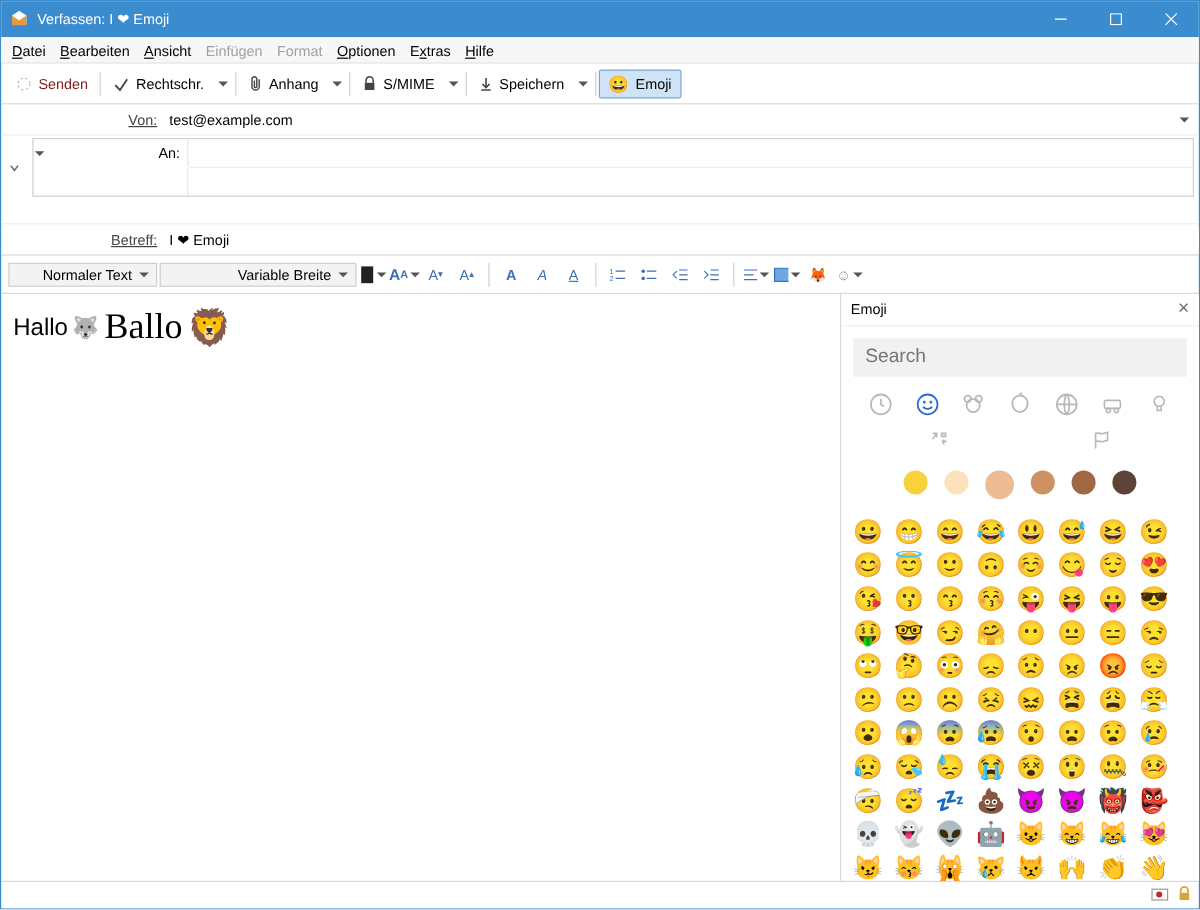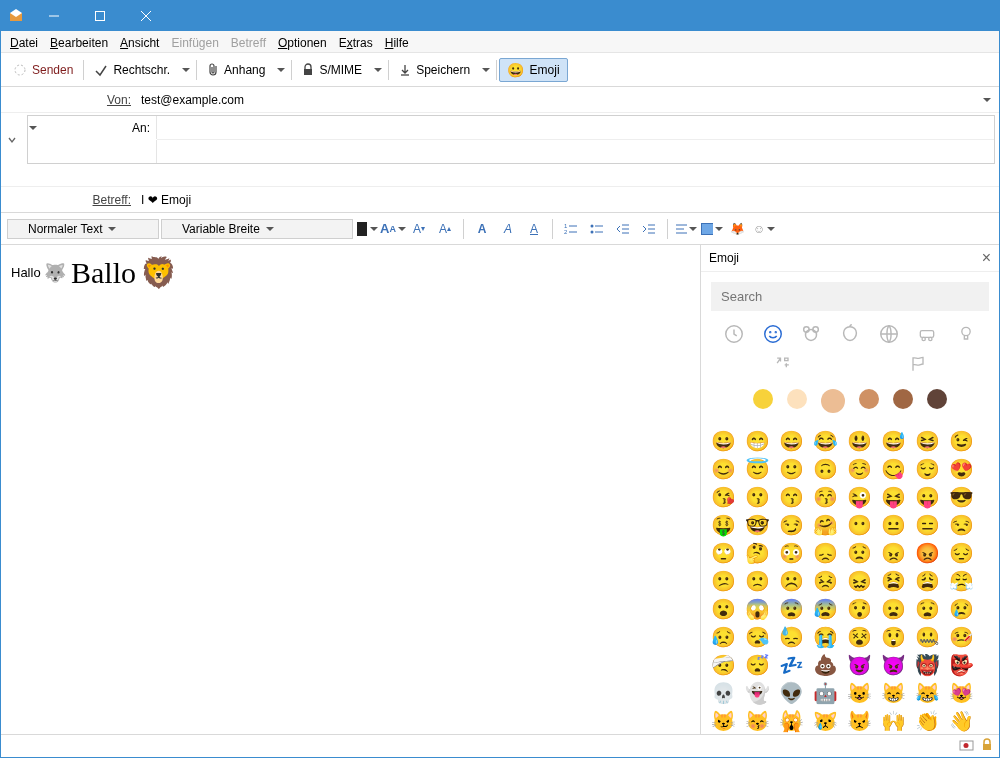--- a/index.html
+++ b/index.html
@@ -36,37 +36,37 @@
   .to-row1,.to-row2{display:flex;text-align:right;}
   .to-cell-left{width:136px;border-right:1px solid #e5e5e5;display:flex;align-items:center;justify-content:flex-end;padding-right:6px;height:23px;}
   .to-cell-caret{width:10px;display:flex;align-items:center;justify-content:center;}
   .to-cell-right{flex:1;height:23px;border-bottom:1px solid #eee;}
   .to-row2 .to-cell-right{border-bottom:none;}
   .expand-box{width:22px;display:flex;align-items:center;justify-content:center;}
   .subj-row{border-top:1px solid #eee;margin-top:20px;}
   .subj-input{flex:1;border:none;height:22px;outline:none;font-size:12px;padding:0 4px;}
   
   .fmtbar{height:31px;border-bottom:1px solid #d9d9d9;display:flex;align-items:center;gap:2px;padding:0 6px;}
-  .combo{display:inline-flex;align-items:center;justify-content:flex-start;border:1px solid #cfcfcf;background:#f3f3f3;padding:2px 20px;font-size:12px;min-width:100px;}
+  .combo{display:inline-flex;align-items:center;justify-content:flex-end;border:1px solid #cfcfcf;background:#f3f3f3;padding:2px 6px;font-size:12px;min-width:100px;}
   .combo .caret{margin-left:6px;}
   .fmt-sep{width:1px;height:20px;background:#d0d0d0;margin:0 4px;}
   .fmt-btn{width:22px;height:22px;display:flex;align-items:center;justify-content:center;color:#4a7dbd;border:1px solid transparent;}
   .fmt-btn .caret{border-top-color:#555;margin-left:2px;}
   .color-swatch{width:10px;height:14px;background:#222;margin-right:1px;}
   
   .content{flex:1;display:flex;min-height:0;}
   .editor{flex:1;padding:10px 10px;font-family:"Segoe UI",sans-serif;overflow:auto;}
   .editor .line{display:flex;align-items:center;gap:4px;}
-  .t-small{font-size:13px;}
+  .t-small{font-size:20px;}
   .t-big{font-size:30px;font-family:"Segoe UI",serif;}
   
   .emoji-panel{width:298px;border-left:1px solid #d9d9d9;display:flex;flex-direction:column;background:#fff;}
   .ep-head{height:26px;display:flex;align-items:center;justify-content:space-between;padding:0 8px;border-bottom:1px solid #eee;}
   .ep-search{margin:10px 10px 8px 10px;}
-  .ep-search input{width:100%;box-sizing:border-box;border:none;background:#f1f1f1;padding:7px 10px;font-size:13px;color:#0f766e;outline:none;}
+  .ep-search input{width:100%;box-sizing:border-box;border:none;background:#f1f1f1;padding:7px 10px;font-size:16px;color:#0f766e;outline:none;}
   .ep-cats{display:flex;flex-wrap:wrap;justify-content:space-around;padding:0 14px 4px;}
   .cat{width:34px;height:30px;display:flex;align-items:center;justify-content:center;}
   .cat svg{stroke:#b8b8b8;fill:none;stroke-width:1.6;}
   .cat.active svg{stroke:#2a6cd4;}
   .ep-tones{display:flex;justify-content:center;gap:14px;padding:6px 0 10px;}
   .tone{width:20px;height:20px;border-radius:10px;}
   .ep-grid{flex:1;overflow:auto;padding:4px 8px 8px;}
   .erow{display:flex;justify-content:flex-start;gap:12px;padding:3px 4px;}
   .emoji{width:22px;height:22px;display:flex;align-items:center;justify-content:center;font-size:20px;line-height:22px;}
   
@@ -81,20 +81,21 @@
 </head>
 <body>
 
 <div class="window">
 
   <div class="titlebar">
     <svg class="icon" viewBox="0 0 16 16">
         <path fill="#fff" d="M2 5l6-4 6 4v7H2z"></path>
         <path fill="#e69a3f" d="M2 5l6 4 6-4v8H2z"></path>
       </svg>
+    <span class="title">Verfassen: I ❤ Emoji</span>
     <div class="win-btn">
         <svg width="10" height="10" class="sv">
           <line x1="0" y1="5" x2="10" y2="5" stroke="#fff" stroke-width="1"></line>
         </svg>
       </div>
     <div class="win-btn">
         <svg width="10" height="10" class="sv">
           <rect x="0.5" y="0.5" width="9" height="9" fill="none" stroke="#fff" stroke-width="1"></rect>
         </svg>
       </div>
@@ -104,21 +105,21 @@
           <line x1="10" y1="0" x2="0" y2="10" stroke="#fff" stroke-width="1"></line>
         </svg>
       </div>
   </div>
 
   <div class="menubar">
     <span class="item"><u>D</u><span></span>atei</span>
     <span class="item"><u>B</u>earbeiten</span>
     <span class="item"><u>A</u>nsicht</span>
     <span class="item disabled"><span>Einfügen</span></span>
-    <span class="item disabled"><span>Betreff</span></span>
+    <span class="item disabled"><span>Format</span></span>
     <span class="item"><u>O</u>ptionen</span>
     <span class="item">E<u>x</u>tras</span>
     <span class="item"><u>H</u>ilfe</span>
   </div>
 
   <div class="toolbar">
     <span class="tb-btn disabled">
       <svg width="14" height="14">
           <circle cx="7" cy="7" r="5" fill="none" stroke="#bbb" stroke-dasharray="2 2"></circle>
         </svg>

